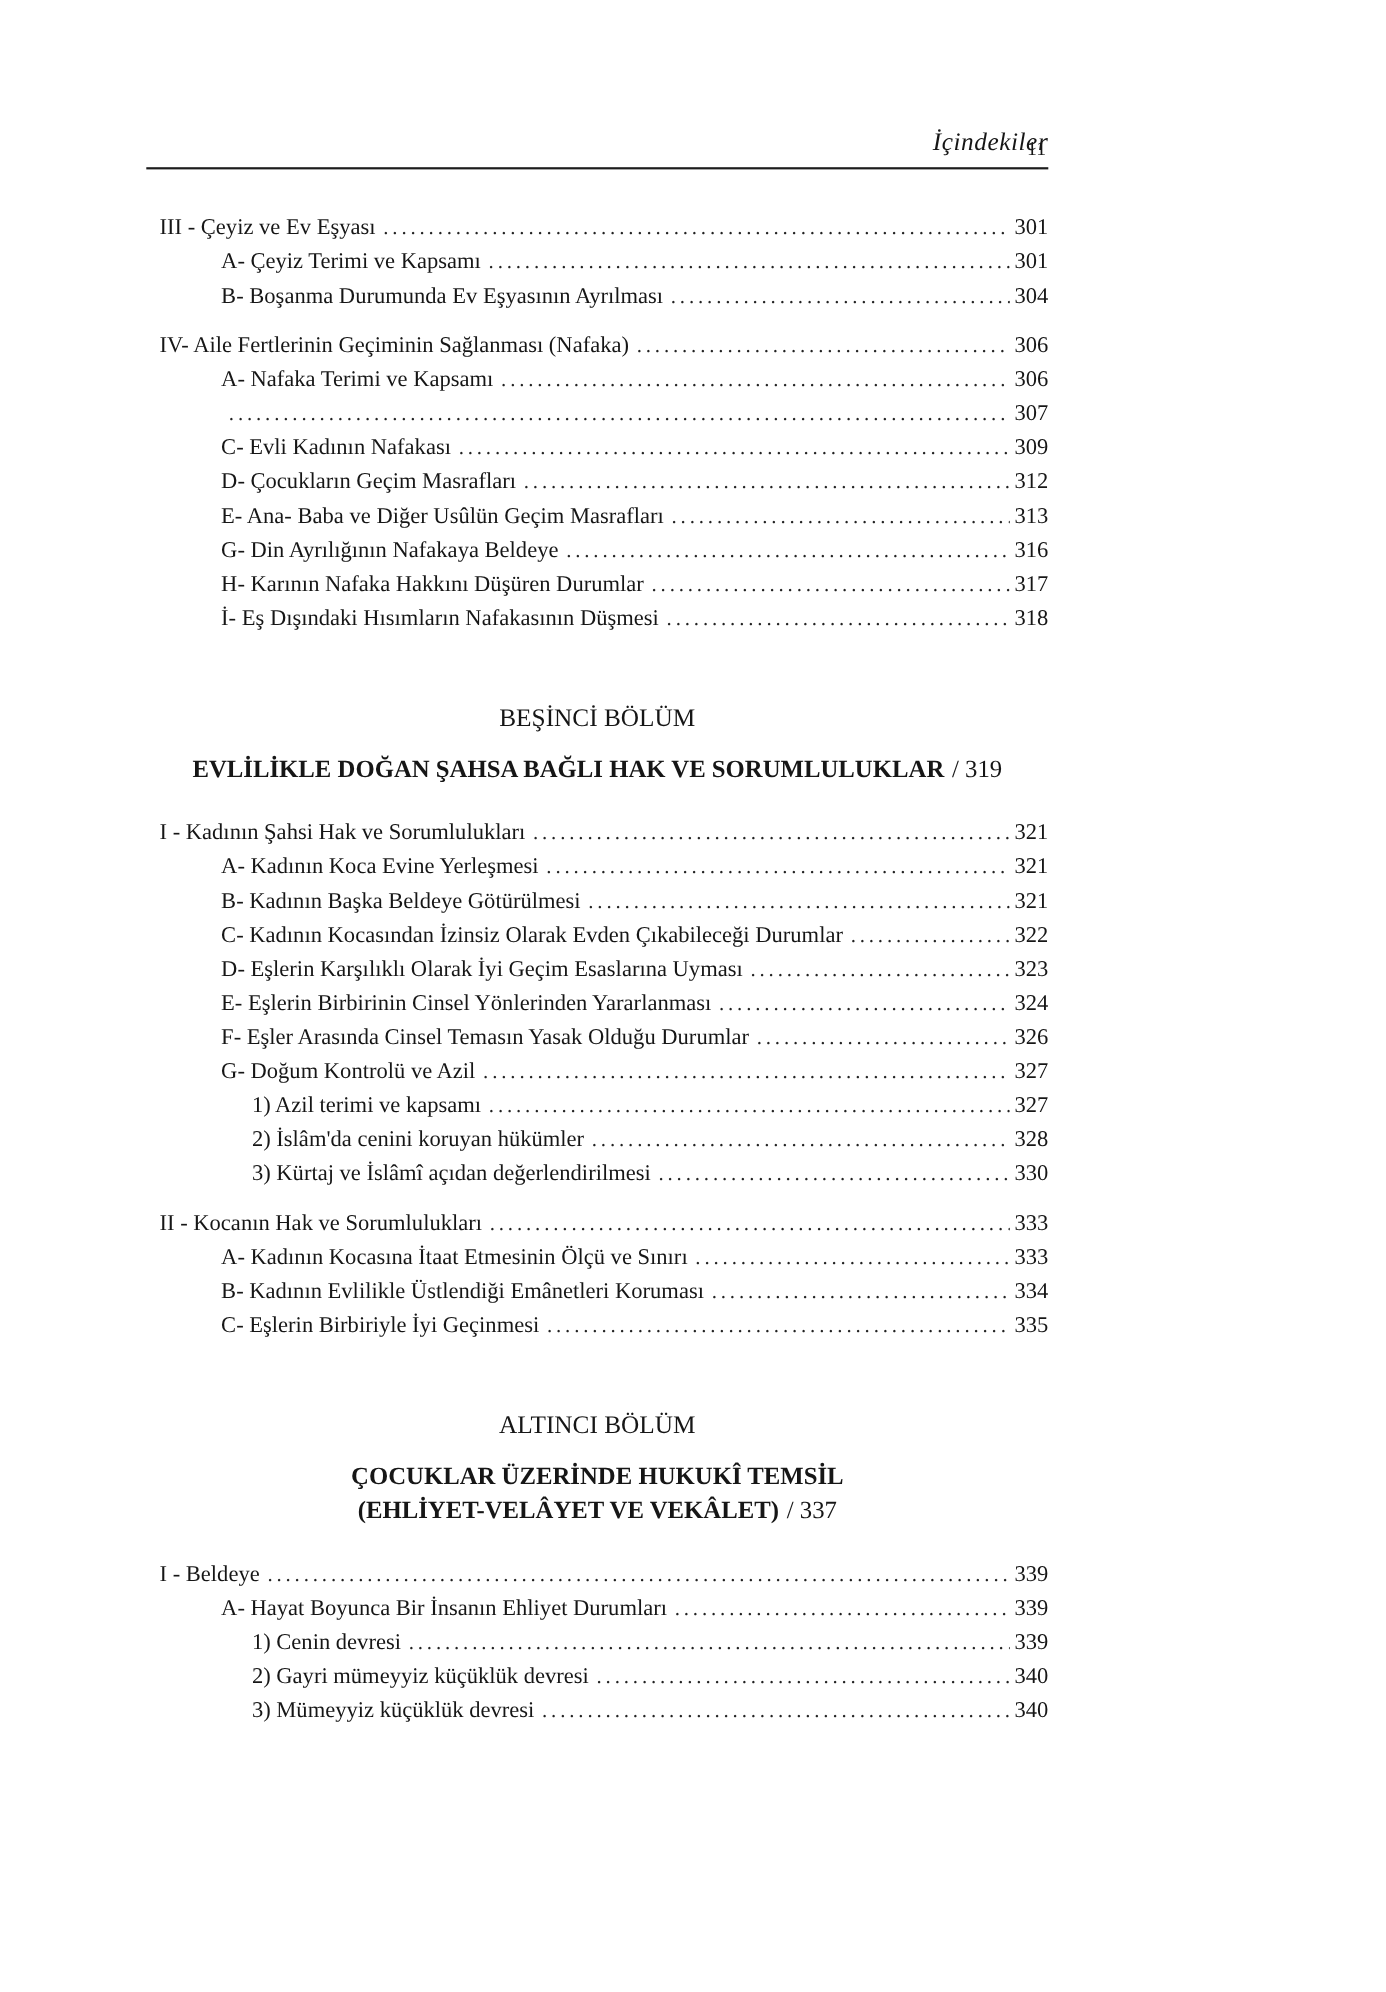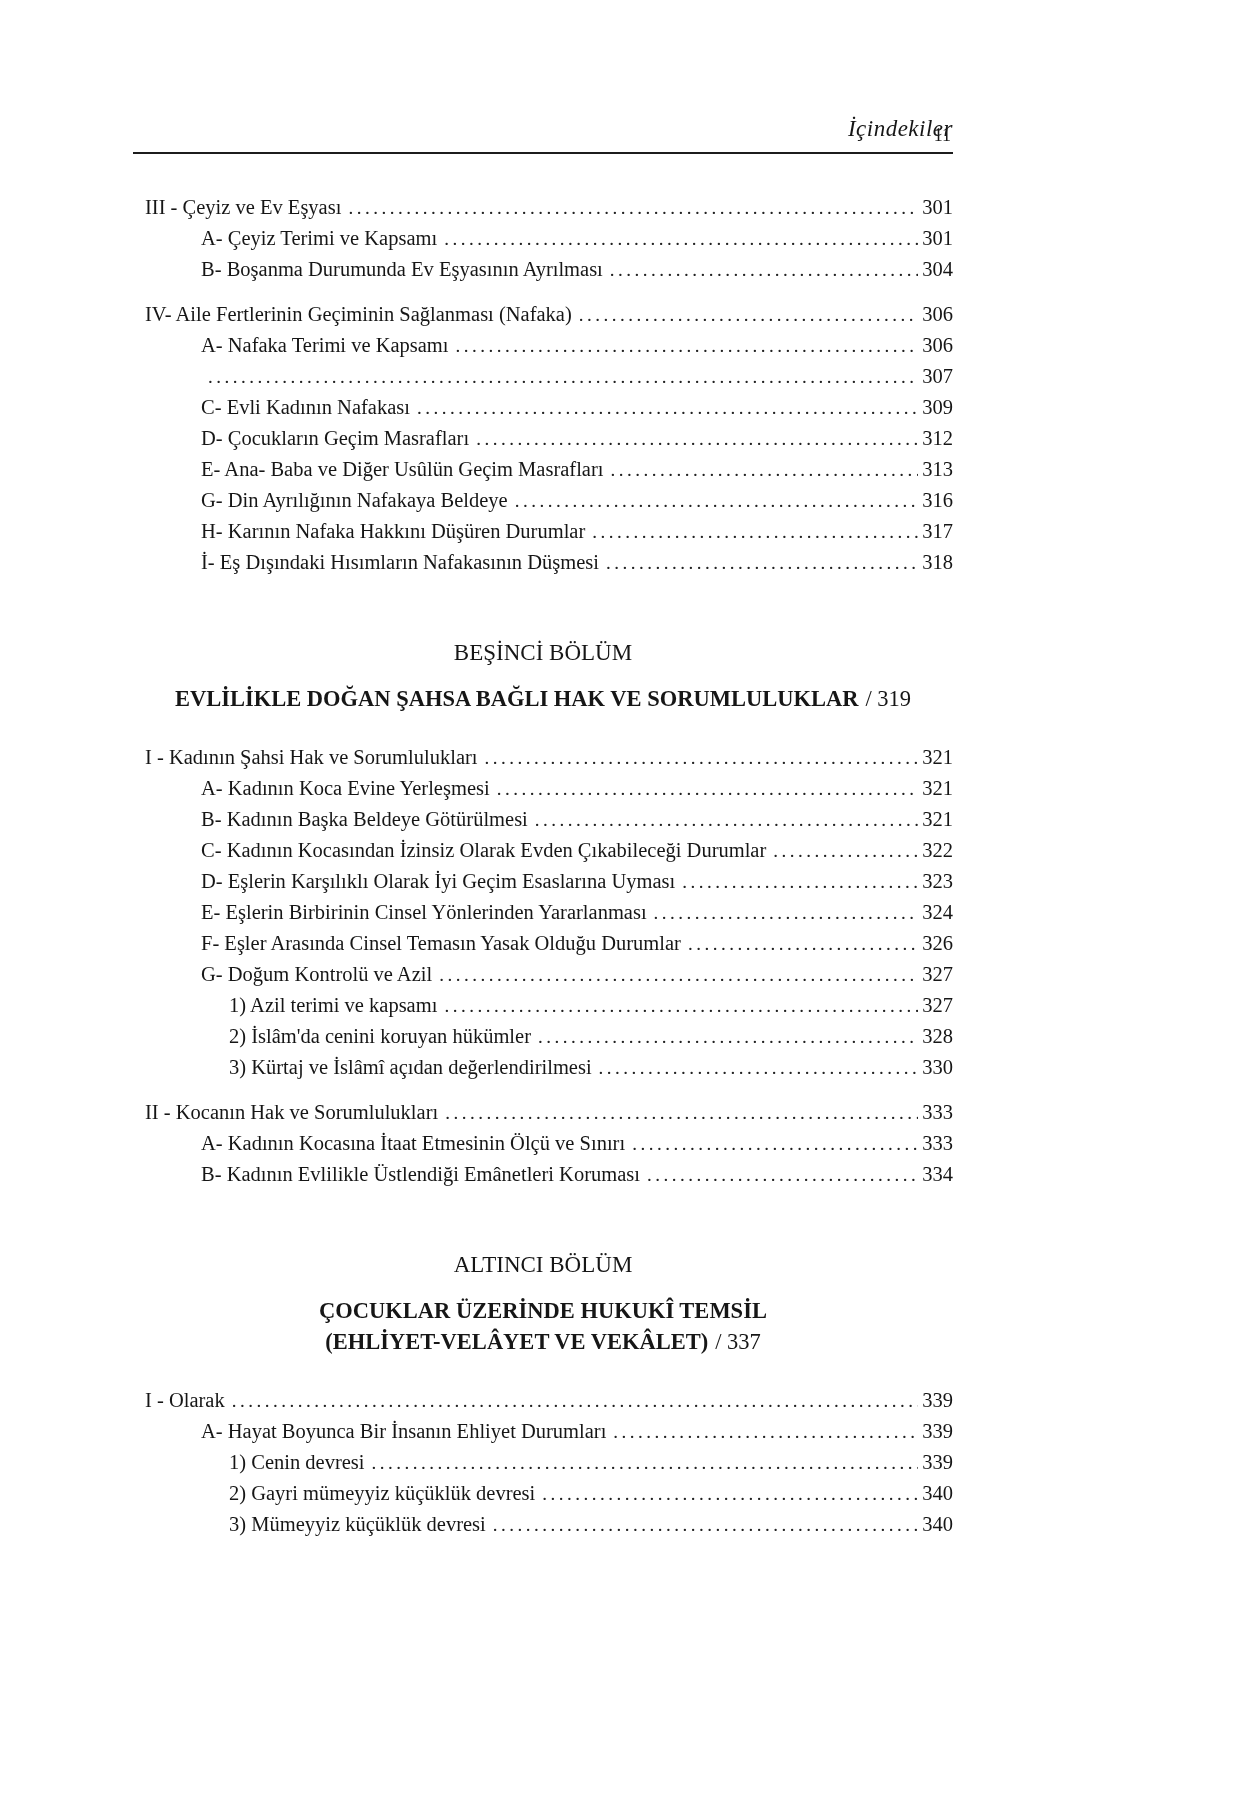--- a/index.html
+++ b/index.html
@@ -229,29 +229,34 @@
           <div class="toc-row level-2">
             <span class="entry-title">A- Kadının Kocasına İtaat Etmesinin Ölçü ve Sınırı</span>
             <span class="leader"></span>
             <span class="entry-page">333</span>
           </div>
           <div class="toc-row level-2">
             <span class="entry-title">B- Kadının Evlilikle Üstlendiği Emânetleri Koruması</span>
             <span class="leader"></span>
             <span class="entry-page">334</span>
           </div>
+          <div class="toc-row level-2">
+            <span class="entry-title">C- Eşlerin Birbiriyle İyi Geçinmesi</span>
+            <span class="leader"></span>
+            <span class="entry-page">335</span>
+          </div>
         </section>
         <section class="chapter">
           <div class="chapter-kicker">ALTINCI BÖLÜM</div>
           <div class="chapter-title-line"><span class="ct-text">ÇOCUKLAR ÜZERİNDE HUKUKÎ TEMSİL</span></div>
           <div class="chapter-title-line"><span class="ct-text">(EHLİYET-VELÂYET VE VEKÂLET)</span><span class="ct-page">/ 337</span></div>
         </section>
         <section class="entry-group">
           <div class="toc-row level-1 bold">
-            <span class="entry-title">I - Olarak</span>
+            <span class="entry-title">I - Beldeye</span>
             <span class="leader"></span>
             <span class="entry-page">339</span>
           </div>
           <div class="toc-row level-2">
             <span class="entry-title">A- Hayat Boyunca Bir İnsanın Ehliyet Durumları</span>
             <span class="leader"></span>
             <span class="entry-page">339</span>
           </div>
           <div class="toc-row level-3">
             <span class="entry-title">1) Cenin devresi</span>

